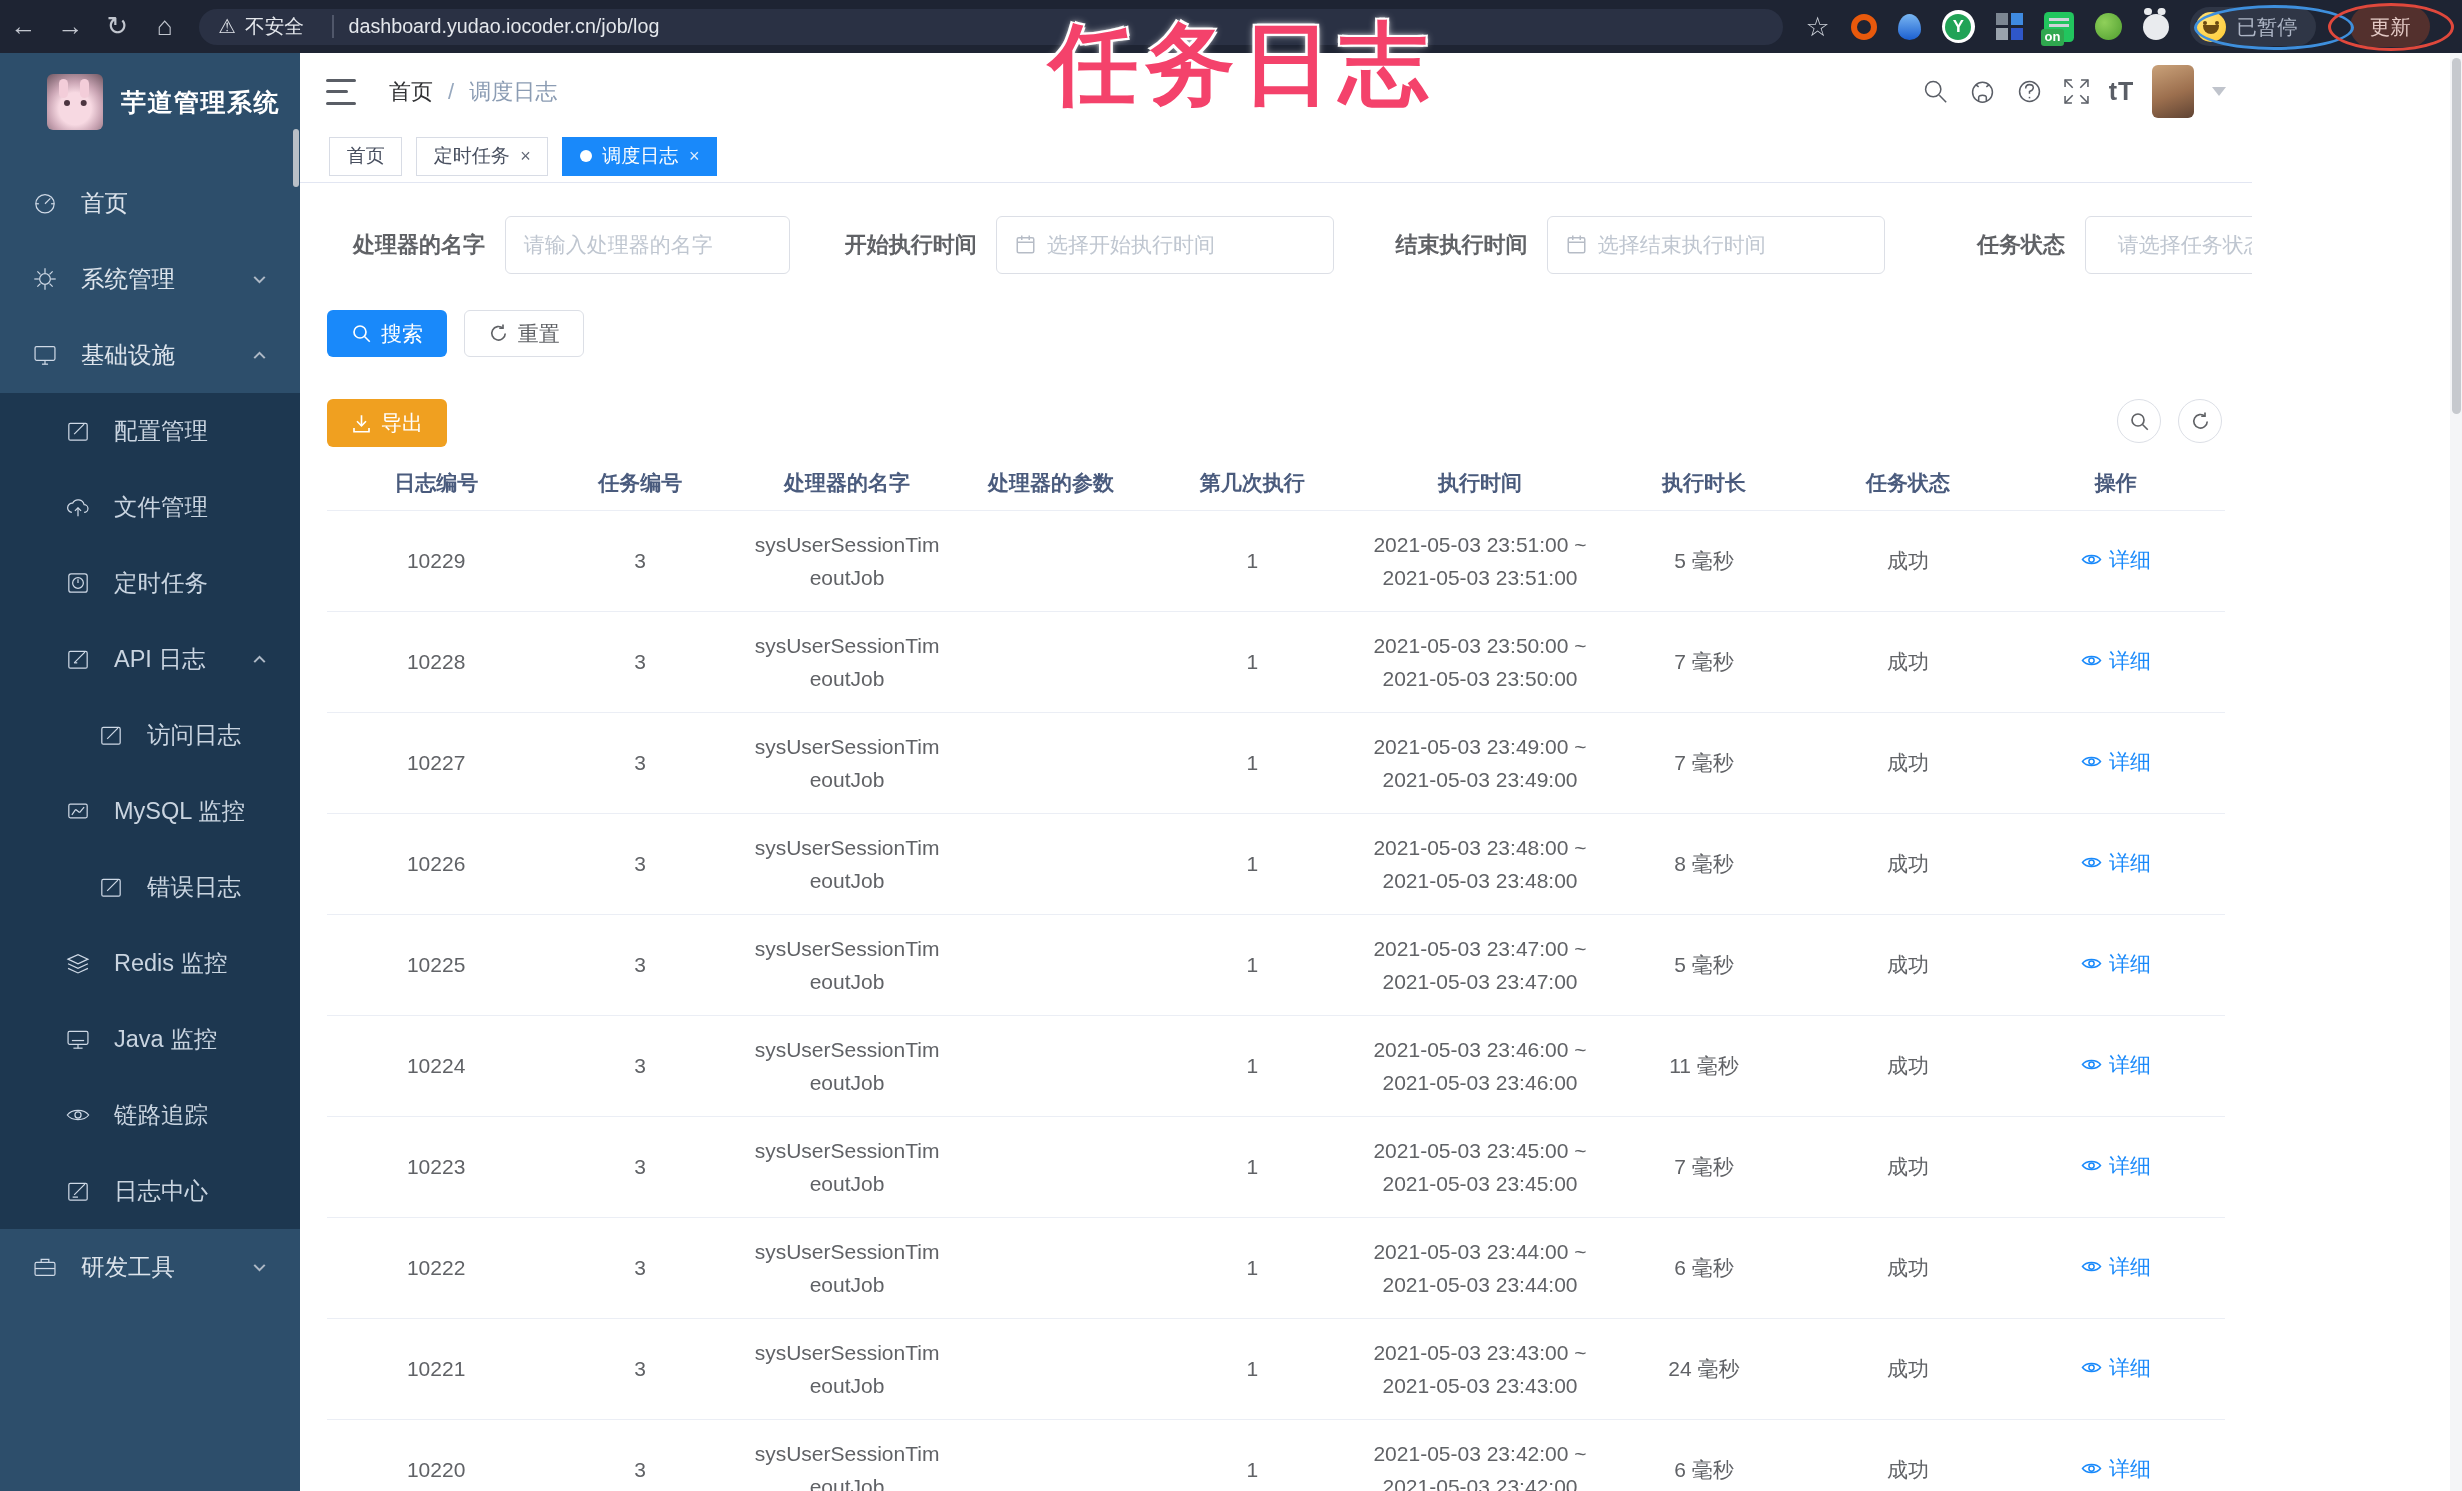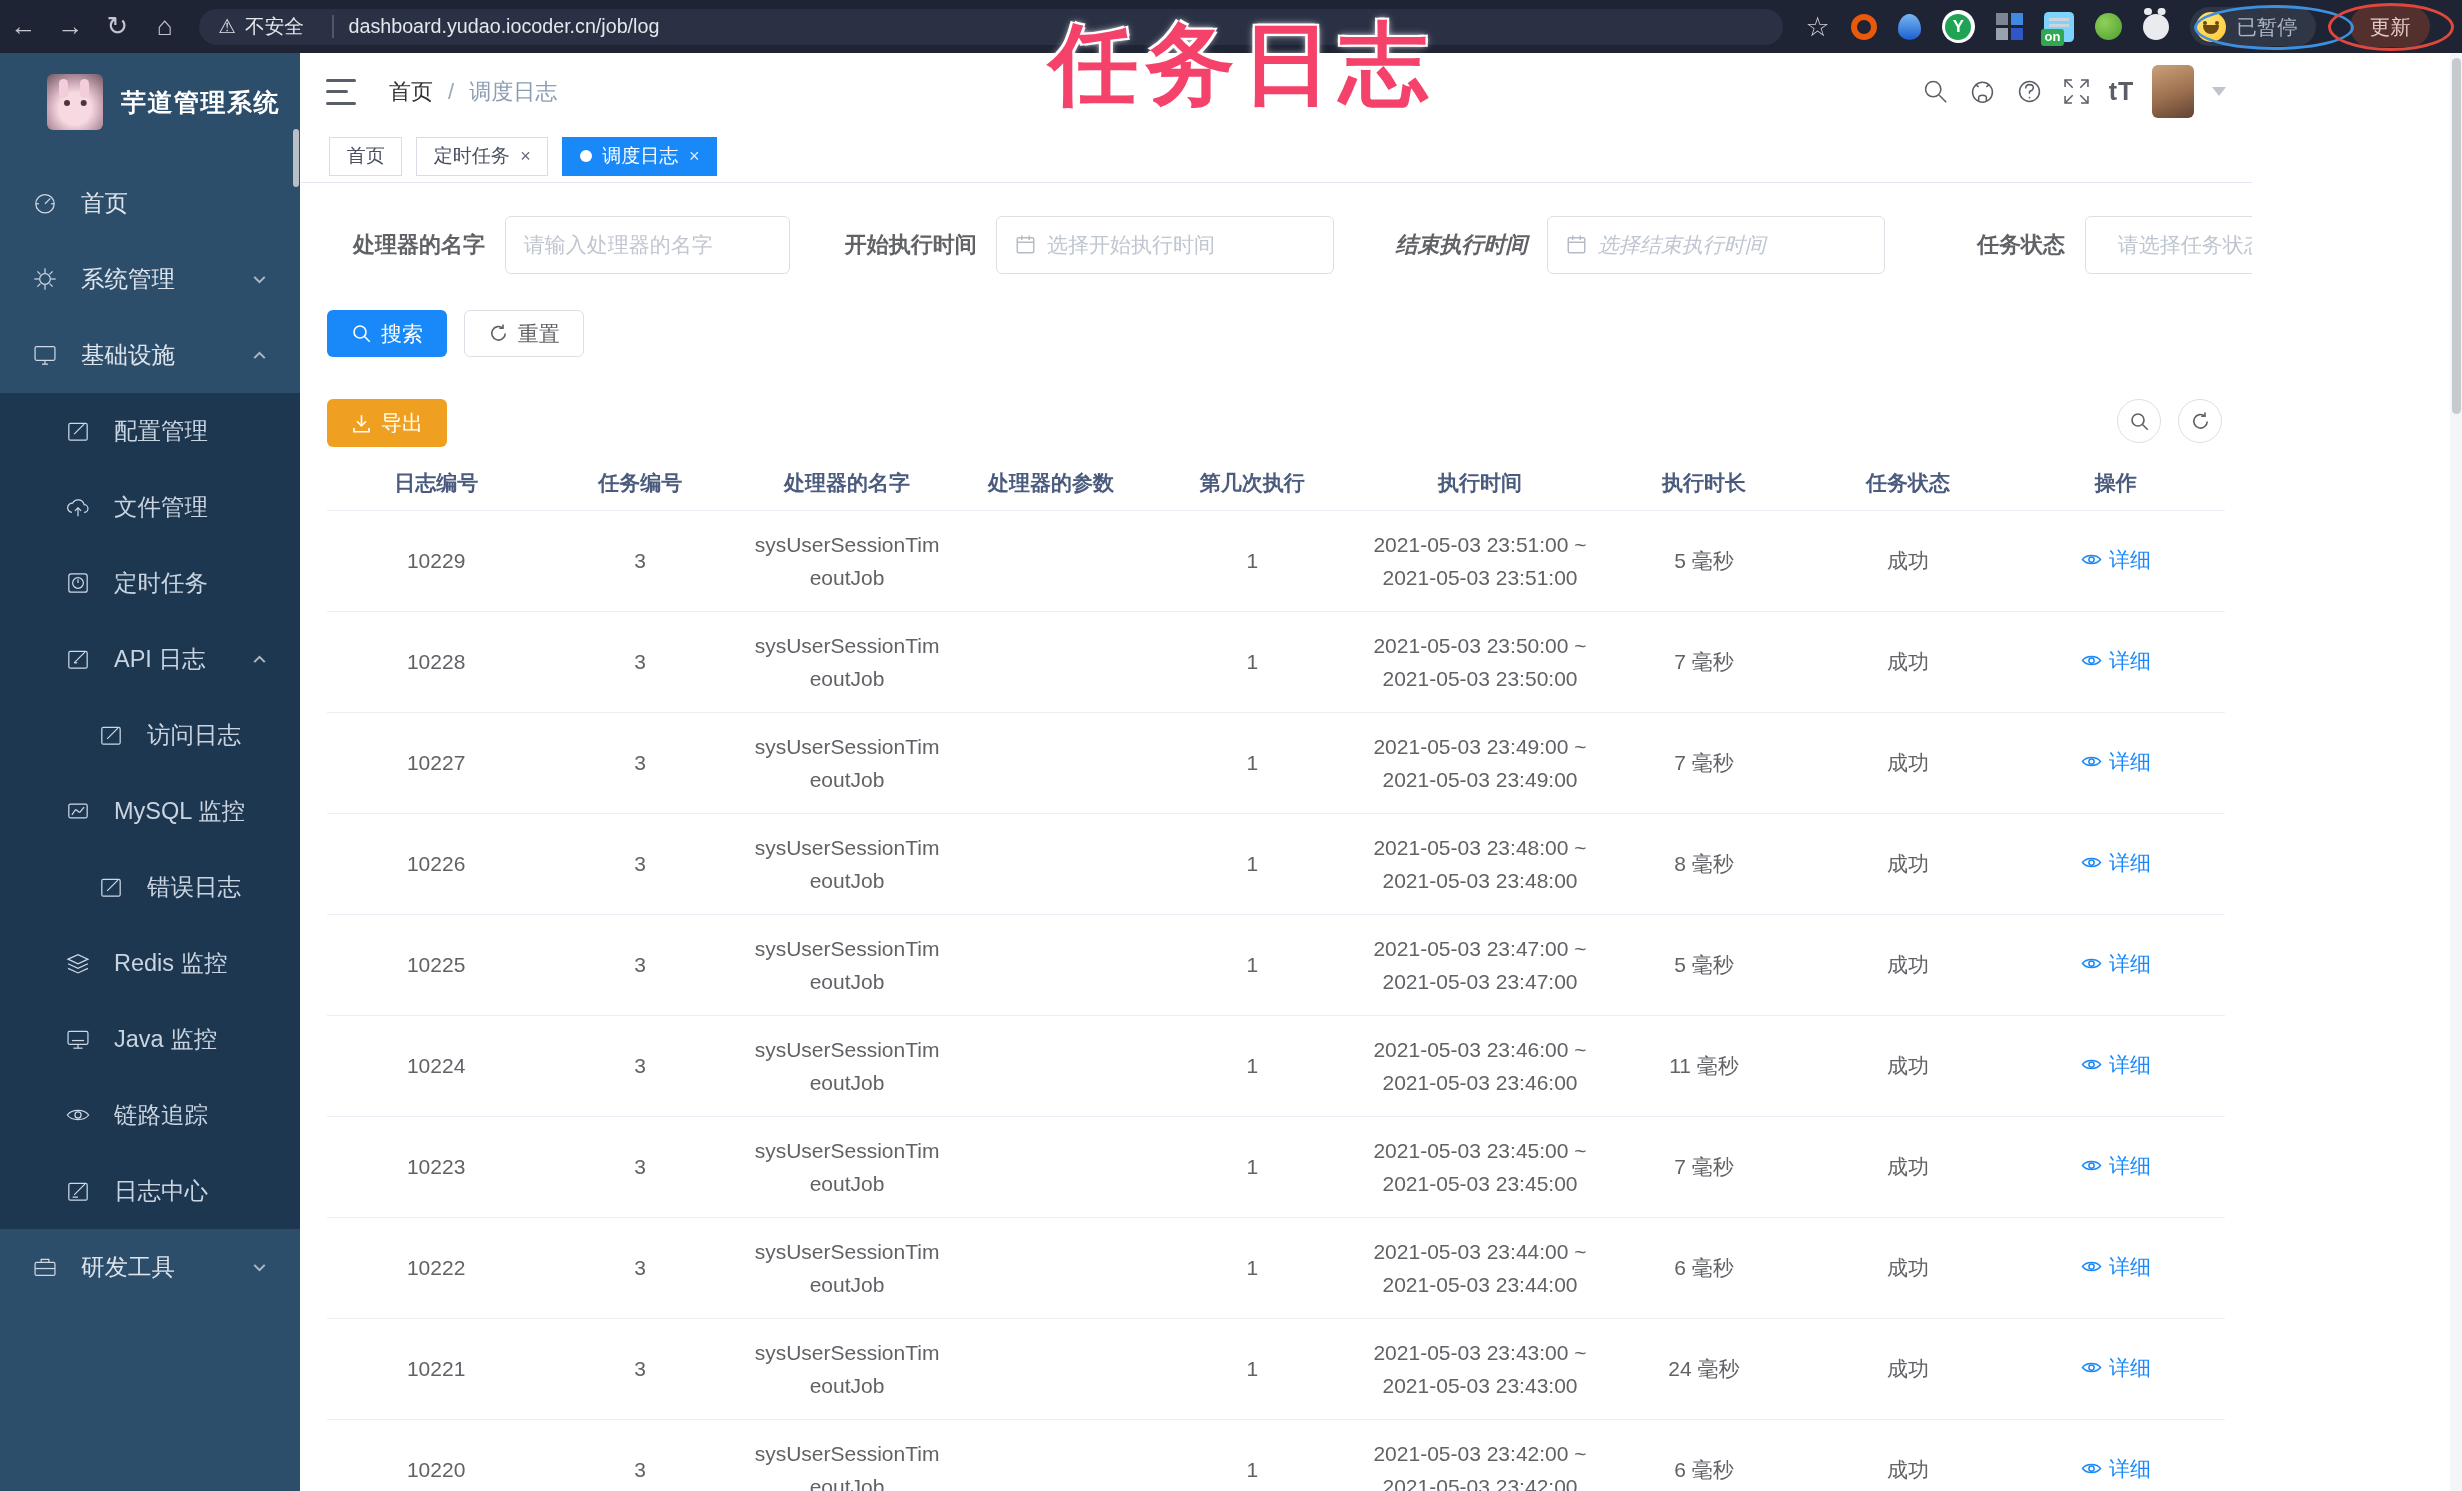--- a/index.html
+++ b/index.html
@@ -19,21 +19,21 @@
   .ext-star{color:#cdd1d9;font-size:27px;}
   .ext-orange{width:26px;height:26px;border-radius:50%;border:6.8px solid #e8590c;}
   .ext-blue{width:23px;height:26px;border-radius:50% 50% 50% 50%/60% 60% 40% 40%;
     background:linear-gradient(#79b6f2,#1b5fd0);}
   .ext-greeny{width:33px;height:33px;border-radius:50%;background:#fff;display:flex;align-items:center;justify-content:center;}
   .ext-greeny i{width:26px;height:26px;border-radius:50%;background:#21a356;color:#fff;font-style:normal;
     font-size:16.7px;font-weight:bold;display:flex;align-items:center;justify-content:center;}
   .ext-grid{width:27px;height:27px;display:grid;grid-template-columns:12px 12px;grid-template-rows:12px 12px;gap:3px;}
   .ext-grid b:nth-child(1){background:#7c8692;}.ext-grid b:nth-child(2){background:#3f8ae0;}
   .ext-grid b:nth-child(3){background:#9aa3ad;}.ext-grid b:nth-child(4){background:#2f57c9;}
-  .ext-on{width:30px;height:30px;background:#7dd3fc;border-radius:4.5px;position:relative;}
+  .ext-on{width:30px;height:30px;background:#22c55e;border-radius:4.5px;position:relative;}
   .ext-on::before{content:"";position:absolute;left:5.3px;top:6.8px;width:19.7px;height:3px;background:#cfd3da;box-shadow:0 6px 0 #cfd3da;}
   .ext-on i{position:absolute;left:-3px;bottom:-4.5px;background:#2fa84f;color:#fff;font-style:normal;
     font-size:13px;line-height:16.7px;padding:0 3.8px;border-radius:3px;font-weight:bold;}
   .ext-leaf{width:27px;height:27px;border-radius:50%;background:radial-gradient(circle at 35% 35%,#8fd05a,#4f9d2f);}
   .ext-paw{width:26px;height:26px;border-radius:50%;background:#e9ebee;position:relative;}
   .ext-paw::before{content:"";position:absolute;top:-6px;left:1.5px;width:7.6px;height:7.6px;border-radius:50%;
     background:#e9ebee;box-shadow:13.6px 0 0 #e9ebee;}
   .chip-paused{height:39px;border-radius:21px;background:#2f3646;display:flex;align-items:center;
     gap:10.6px;padding:0 18px 0 6px;color:#aeb6c6;font-size:20.4px;flex:none;}
   .smiley{width:30px;height:30px;border-radius:50%;background:radial-gradient(circle at 35% 30%,#ffe27a,#ffc92e);position:relative;}
@@ -104,21 +104,21 @@
   .filter-row{display:flex;align-items:center;margin:32px 0 0 53px;height:59px;}
   .f-item{display:flex;align-items:center;}
   .f-label{font-size:22px;color:#606266;font-weight:bold;margin-right:19.7px;white-space:nowrap;}
   .f-box{height:58px;border:1.5px solid #dcdfe6;border-radius:6px;background:#fff;display:flex;
     align-items:center;padding:0 18px;color:#bfc6d0;font-size:21px;cursor:text;}
   .f-box .cal,.f-box .selchev{stroke:#b6bcc6;}
   .w-input{width:285px;}
   .w-date{width:338px;}
   .w-select{width:286px;cursor:pointer;position:relative;padding-left:32px;}
   .w-select .selchev{margin-left:auto;}
-  .gap1{margin-right:55px;} .gap2{margin-right:61px;} .gap3{margin-right:92px;font-style:italic;}
+  .gap1{margin-right:55px;} .gap2{margin-right:61px;} .gap3{margin-right:92px;}
 
   .btn-row{display:flex;align-items:center;margin:36px 0 0 27px;}
   .btn{height:47px;border-radius:6px;font-size:21px;display:inline-flex;align-items:center;
     justify-content:center;gap:9px;cursor:pointer;padding:0 23px;border:1.5px solid transparent;}
   .btn svg{width:21px;height:21px;stroke:currentColor;fill:none;stroke-width:2.2;}
   .btn-primary{background:#1989fa;color:#fff;}
   .btn-plain{background:#fff;border-color:#dcdfe6;color:#606266;margin-left:16.7px;}
   .btn-warn{background:#f0a020;color:#fff;height:48px;}
   .export-row{display:flex;align-items:center;margin:42px 0 0 27px;position:relative;}
   .round-btns{position:absolute;right:30px;top:0;display:flex;gap:16.7px;}

